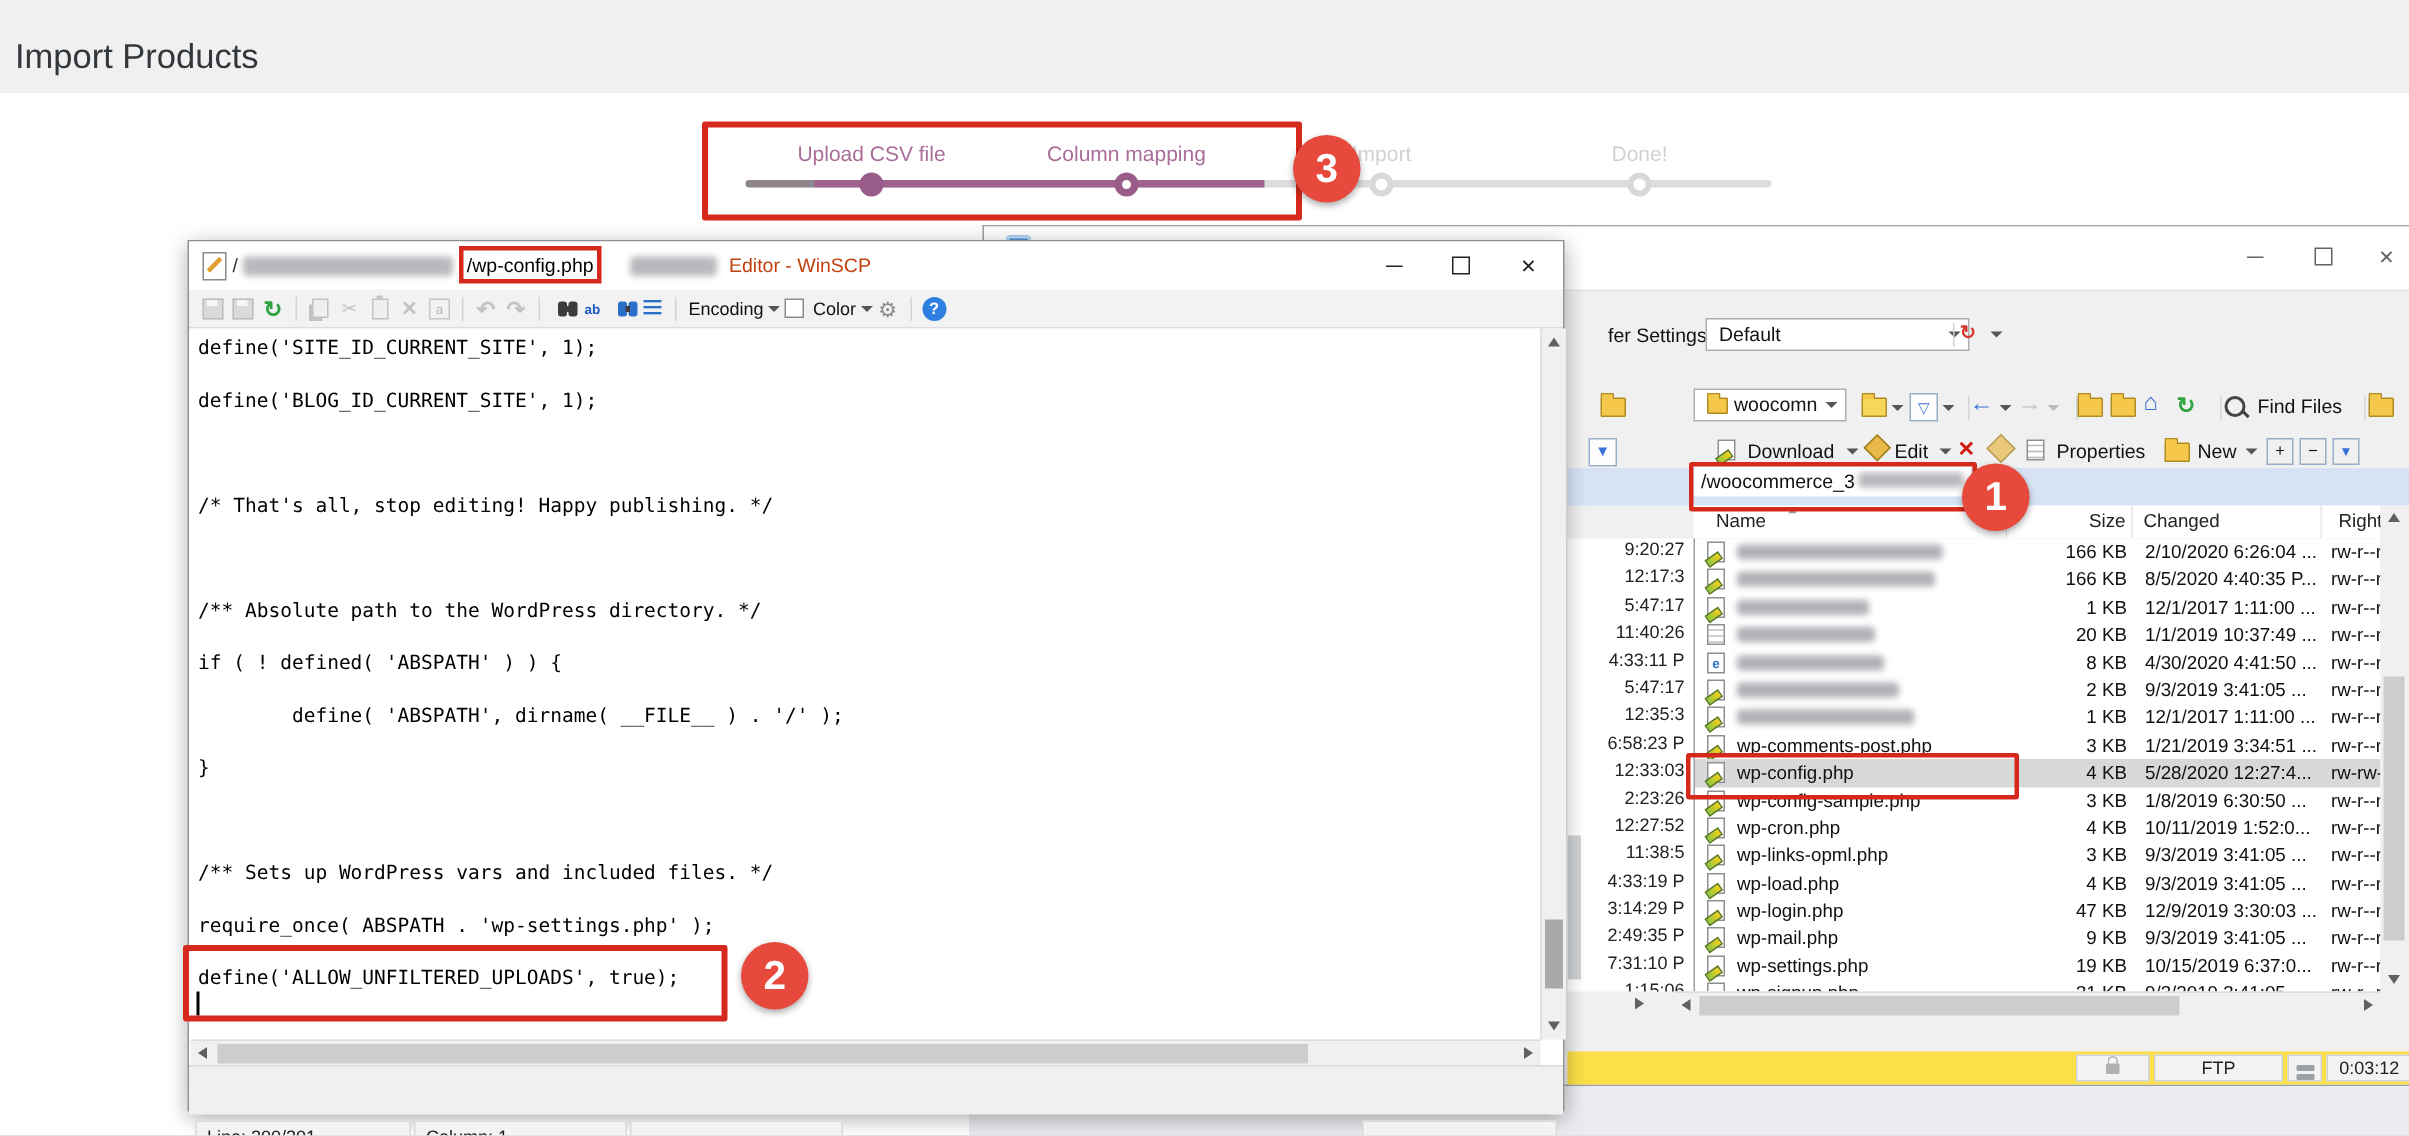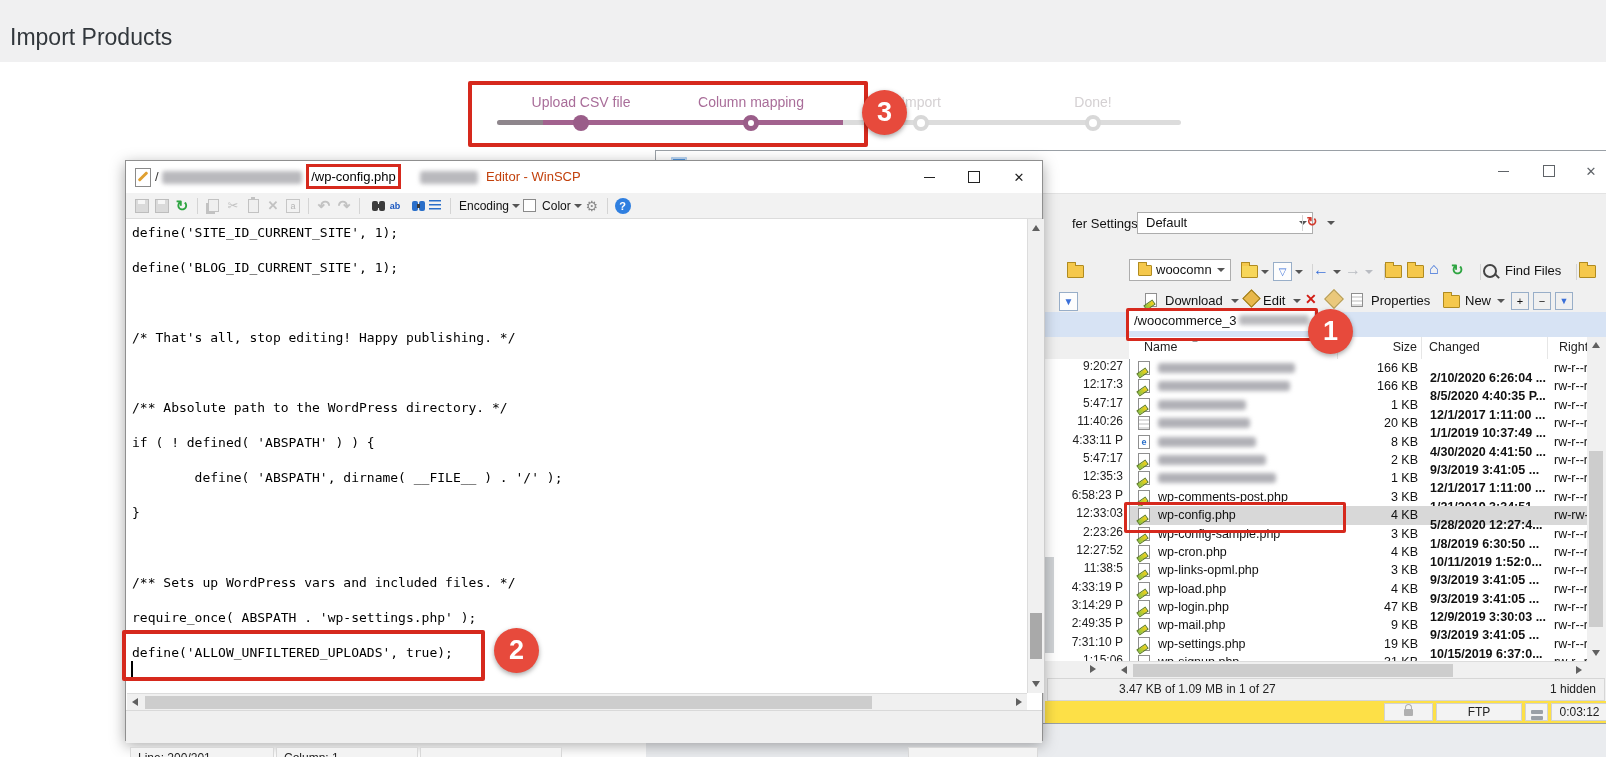--- a/index.html
+++ b/index.html
@@ -60,21 +60,21 @@
   .file-row{position:relative;height:18.4px;font-size:12.5px;color:#111;}
   .file-row.selected{background:#d8d8d8;}
   .fico{position:absolute;left:8px;top:2px;width:12px;height:14px;background:#fff;border:1px solid #8f8f8f;box-sizing:border-box;}
   .fico.php::after{content:"";position:absolute;left:-2px;bottom:-2px;width:9px;height:4px;
     background:linear-gradient(90deg,#8dc63f,#f7d117);transform:rotate(-35deg);border:0.5px solid #5a7a1e;}
   .fico.doc{background:repeating-linear-gradient(#fff,#fff 2px,#bbb 3px,#fff 4px);}
   .fico.e{color:#2a6fc9;font-size:9px;font-weight:bold;text-align:center;line-height:12px;}
   .cell-name{position:absolute;left:28px;top:2px;white-space:nowrap;}
   .cell-blur{position:absolute;left:28px;top:4px;height:10px;background:#b0b0b6;border-radius:3px;filter:blur(2px);}
   .cell-size{position:absolute;left:195px;top:2px;width:93px;text-align:right;}
-  .cell-changed{position:absolute;left:300px;top:12px;white-space:nowrap;font-weight:bold;}
+  .cell-changed{position:absolute;left:300px;top:2px;white-space:nowrap;}
   .cell-rights{position:absolute;left:424px;top:2px;white-space:nowrap;}
   #ws-times{position:absolute;left:389px;top:208px;width:84px;height:302px;background:#fff;overflow:hidden;}
   .time-row{height:18.4px;font-size:12px;color:#222;text-align:right;padding-right:6px;white-space:nowrap;}
   .sb{background:#f0f0f0;}
   .sb-thumb{position:absolute;background:#cdcdcd;}
   .tri{width:0;height:0;position:absolute;}
   .tri.up{border-left:4px solid transparent;border-right:4px solid transparent;border-bottom:6px solid #606060;}
   .tri.down{border-left:4px solid transparent;border-right:4px solid transparent;border-top:6px solid #606060;}
   .tri.left{border-top:4px solid transparent;border-bottom:4px solid transparent;border-right:6px solid #606060;}
   .tri.right{border-top:4px solid transparent;border-bottom:4px solid transparent;border-left:6px solid #606060;}
@@ -390,24 +390,20 @@
       <span class="sb-thumb" style="left:2px;top:114px;width:14px;height:176px"></span>
     </div>
 
     <div class="sb" style="position:absolute;left:460px;top:510px;width:471px;height:17px;border-top:1px solid #dcdcdc">
       <span class="tri left" style="left:5px;top:4px"></span>
       <span class="tri right" style="right:5px;top:4px"></span>
       <span class="sb-thumb" style="left:17px;top:2px;width:320px;height:13px"></span>
     </div>
     <span class="tri right" style="position:absolute;left:434px;top:514px"></span>
 
-    <div id="ws-summary">
-      <span style="position:absolute;left:71px;top:3px">3.47 KB of 1.09 MB in 1 of 27</span>
-      <span style="position:absolute;right:8px;top:3px">1 hidden</span>
-    </div>
 
     <div id="ws-statusbar">
       <span class="st-cell" style="left:339px;width:49px">
         <span class="lock"></span>
       </span>
       <span class="st-cell" style="left:391px;width:86px">FTP</span>
       <span class="st-cell" style="left:480px;width:23px">
         <span class="server-ic"></span>
       </span>
       <span class="st-cell" style="left:506px;width:57px">0:03:12</span>

